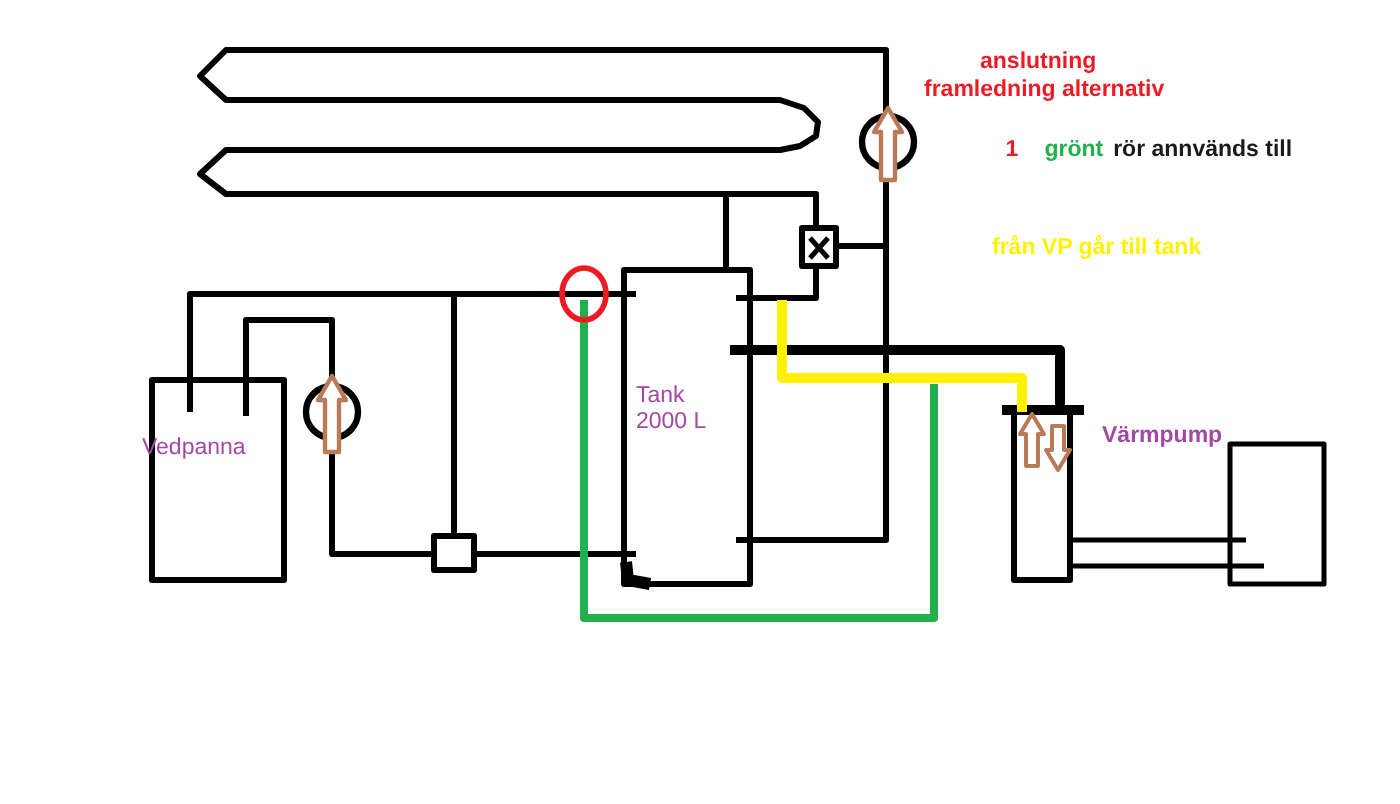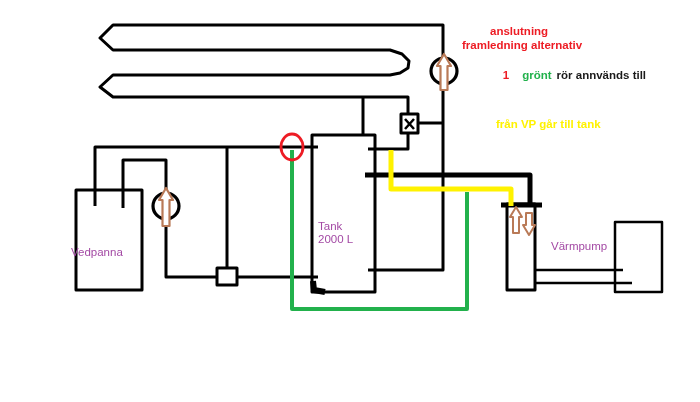--- a/index.html
+++ b/index.html
@@ -1,24 +1,24 @@
 <!DOCTYPE html>
 <html><head>
 <meta charset="utf-8">
 <style>
   html,body{margin:0;padding:0;background:#fff;}
   #stage{position:relative;width:700px;height:402px;background:#ffffff;overflow:hidden;
          font-family:"Liberation Sans",sans-serif;}
   #drawing{position:absolute;left:0;top:0;}
-  .lbl{position:absolute;line-height:13px;white-space:pre;margin-top:28px;}
+  .lbl{position:absolute;line-height:13px;white-space:pre;}
   .purple{color:#A349A4;font-size:11.5px;font-weight:400;}
   .lbl-vedpanna{left:71px;top:218px;}
   .lbl-tank1{left:318px;top:192px;}
   .lbl-tank2{left:318px;top:205px;}
-  .lbl-varmpump{left:551px;top:212px;}
+  .lbl-varmpump{left:551px;top:212px;font-weight:bold;}
   .note{position:absolute;font-size:11.5px;font-weight:600;line-height:13px;white-space:pre;text-align:center;}
   .note-red1{left:490px;top:25px;color:#ED1C24;}
   .note-red2{left:462px;top:39px;color:#ED1C24;}
   .note-row3{left:490px;top:56px;color:#1a1a1a;}
   .n-red{color:#ED1C24;font-weight:700;margin-right:13px;}
   .n-green{color:#22B14C;margin-right:5px;}
   .n-black{color:#1a1a1a;}
   .note-y1{left:492px;top:81px;color:#FFF200;}
   .note-y2{left:496px;top:97px;color:#FFF200;margin-top:21px;}
 </style>

